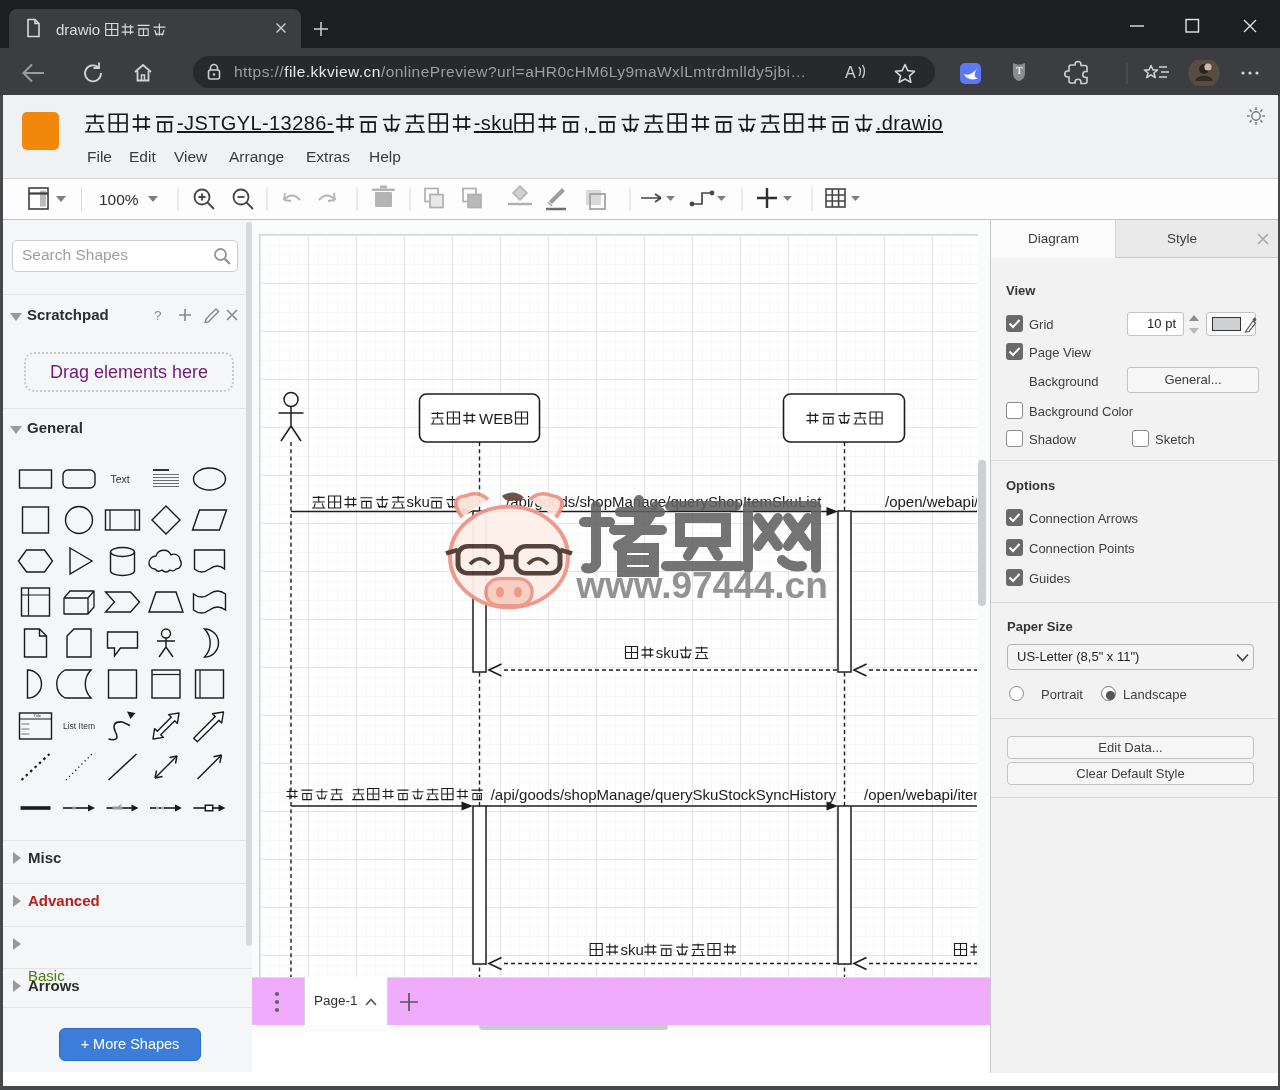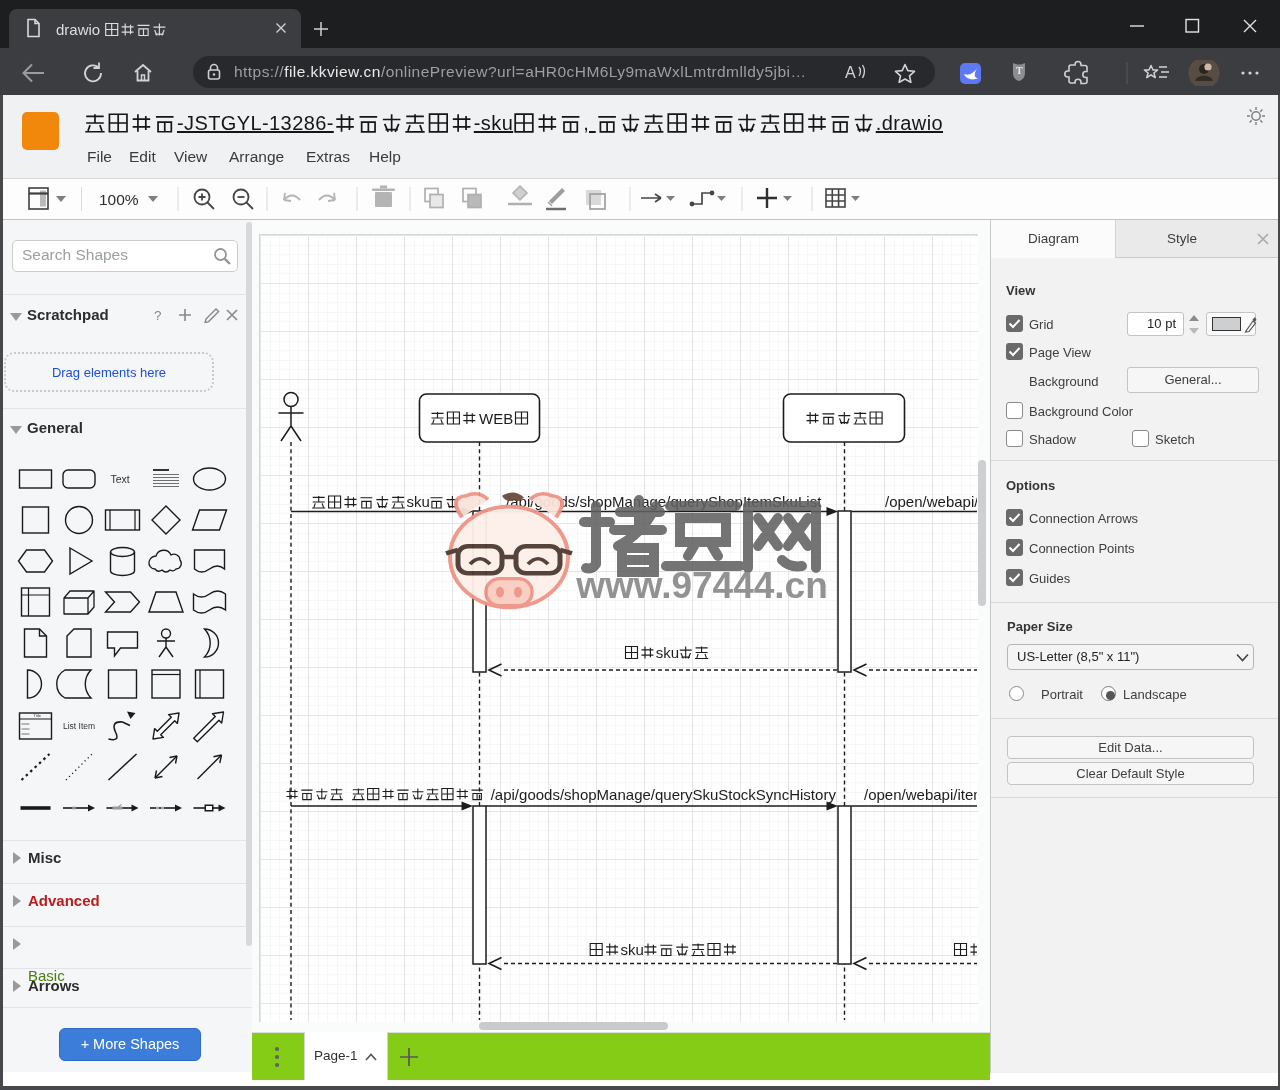--- a/index.html
+++ b/index.html
@@ -203,21 +203,21 @@
       <svg class="abs" style="left:10px;top:92px" width="12" height="9" viewBox="0 0 12 9">
         <path d="M0 1h12L6 9Z" fill="#9a9a9a"></path>
       </svg>
       <div class="abs" style="left:27px;top:86px;font-size:15px;font-weight:bold;color:#2d2d2d;">Scratchpad</div>
       <svg class="abs" style="left:152px;top:87px" width="86" height="16" viewBox="0 0 86 16">
 <text x="2" y="13" font-size="13.5" fill="#888" font-family="Liberation Sans">?</text>
 <path d="M27 8h12M33 2v12" stroke="#888" stroke-width="1.6"></path>
 <path d="M54 12 64 2l2.6 2.6L56.6 14.6 53 15.6Z" fill="none" stroke="#888" stroke-width="1.4"></path>
 <path d="M75 3l10 10M85 3 75 13" stroke="#888" stroke-width="1.6"></path>
       </svg>
-      <div class="abs" style="left:4px;top:132px;width:210px;height:40px;border:2px dotted #c9c9c9;border-radius:10px;color:#1d4ed8;font-size:13px;text-align:center;line-height:37px;">Drag elements here</div>
+      <div class="abs" style="left:24px;top:132px;width:210px;height:40px;border:2px dotted #c9c9c9;border-radius:10px;color:#701a75;font-size:18px;text-align:center;line-height:37px;">Drag elements here</div>
       <div class="abs" style="left:0;top:188px;width:252px;border-top:1px solid #e2e3e4;"></div>
       <svg class="abs" style="left:10px;top:205px" width="12" height="9" viewBox="0 0 12 9">
         <path d="M0 1h12L6 9Z" fill="#9a9a9a"></path>
       </svg>
       <div class="abs" style="left:27px;top:199px;font-size:15px;font-weight:bold;color:#2d2d2d;">General</div>
       <svg class="abs" style="left:0;top:0" width="252px" height="615" viewBox="0 0 252 615">
         <rect x="19.5" y="250" width="32" height="18" stroke="#1a1a1a" fill="none" stroke-width="1.4"></rect>
         <rect x="63" y="250" width="32" height="18" rx="5" stroke="#1a1a1a" fill="none" stroke-width="1.4"></rect>
         <text x="110.5" y="263" font-size="10.5" fill="#333" font-family="Liberation Sans">Text</text>
         <g stroke="#333">
@@ -475,21 +475,21 @@
 <ellipse cx="74" cy="115" rx="4" ry="6" fill="#ef9486"></ellipse>
 </g>
         <g opacity="0.88">
           <path d="M14 12 V70 M14 70 Q10 76 4 74 M2 28 H28 M38 18 H78 M32 36 H80 M57 6 V36 M74 12 Q60 40 36 52 M40 54 H72 V78 H40 Z M40 66 H72 M88 12 H154 M98 24 H144 V48 H98 Z M112 52 L106 62 M130 52 L136 62 M84 72 H158 M166 12 H234 M166 12 V74 M234 12 V74 M176 24 L196 52 M196 24 L176 52 M206 24 L226 52 M226 24 L206 52 M200 66 Q208 74 220 72" transform="translate(330,274)" fill="none" stroke="#616161" stroke-width="10" stroke-linecap="round"></path>
         </g>
         <text x="450" y="378" font-size="37" font-weight="bold" fill="#8d8d8d" opacity="0.95" font-family="Liberation Sans" text-anchor="middle">www.97444.cn</text>
       </svg>
       <div class="abs" style="left:227px;top:802px;width:189px;height:8px;background:#c9cbcd;border-radius:4px;"></div>
       <div class="abs" style="left:725.5px;top:240px;width:8.5px;height:146px;background:#cdcfd1;border-radius:4px;"></div>
     </div>
-    <div class="abs" style="left:252px;top:1032px;width:738px;height:48px;background:#84cc16;border-top:1px solid #dcdddd;">
+    <div class="abs" style="left:252px;top:977px;width:738px;height:48px;background:#f0abfc;border-top:1px solid #dcdddd;">
       <svg class="abs" style="left:22px;top:12px" width="6" height="24" viewBox="0 0 6 24">
         <g fill="#606366">
           <circle cx="3" cy="4" r="2.1"></circle>
           <circle cx="3" cy="12" r="2.1"></circle>
           <circle cx="3" cy="20" r="2.1"></circle>
         </g>
       </svg>
       <div class="abs" style="left:52px;top:-1px;width:84px;height:48px;background:#fff;border-left:1px solid #d5d6d7;border-right:1px solid #d5d6d7;"></div>
       <div class="abs" style="left:62px;top:15px;font-size:13.5px;color:#2f2f2f;">Page-1</div>
       <svg class="abs" style="left:113px;top:20px" width="12" height="8" viewBox="0 0 12 8">

